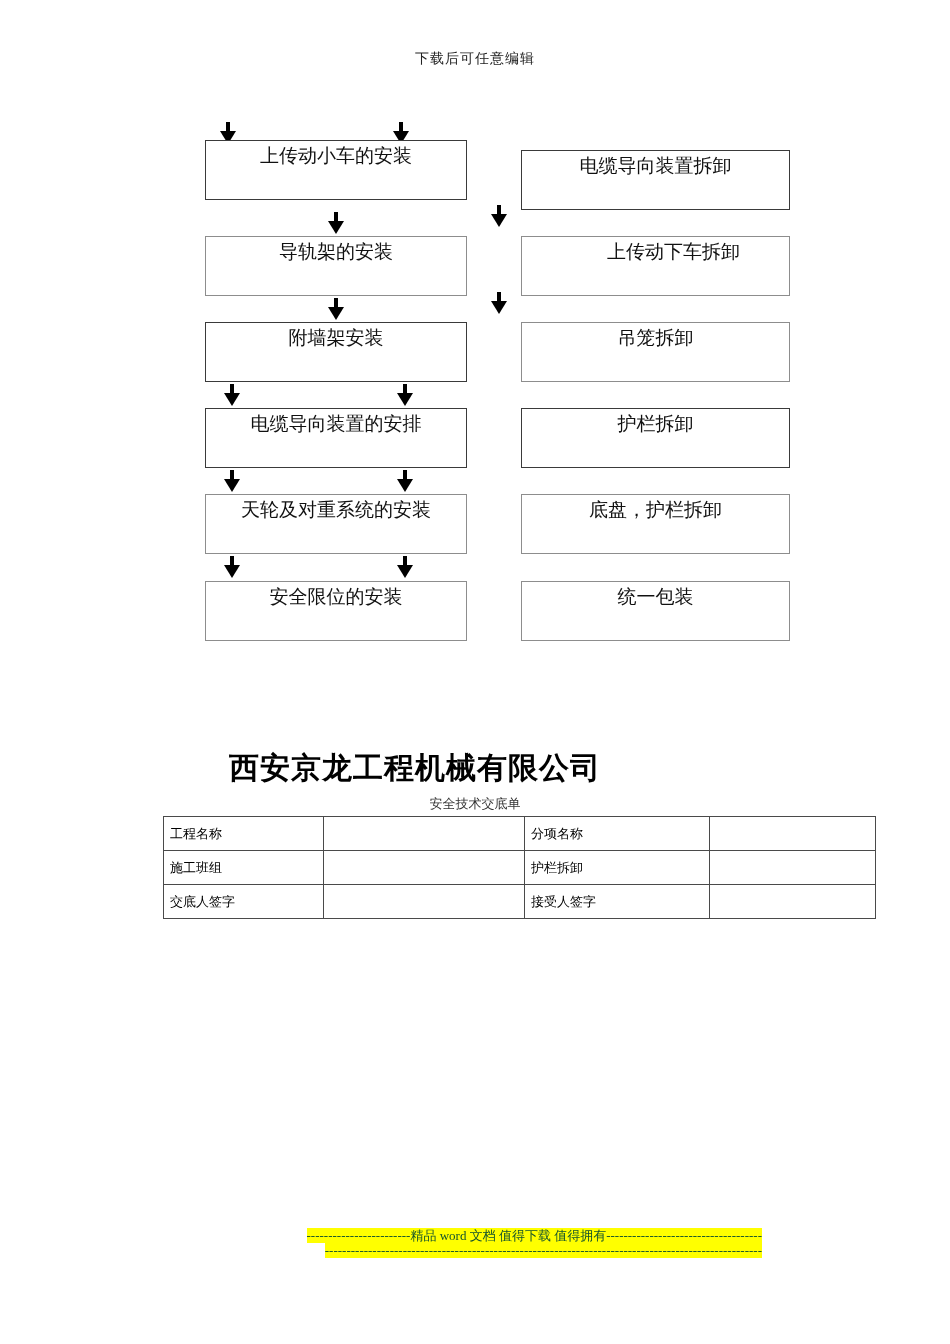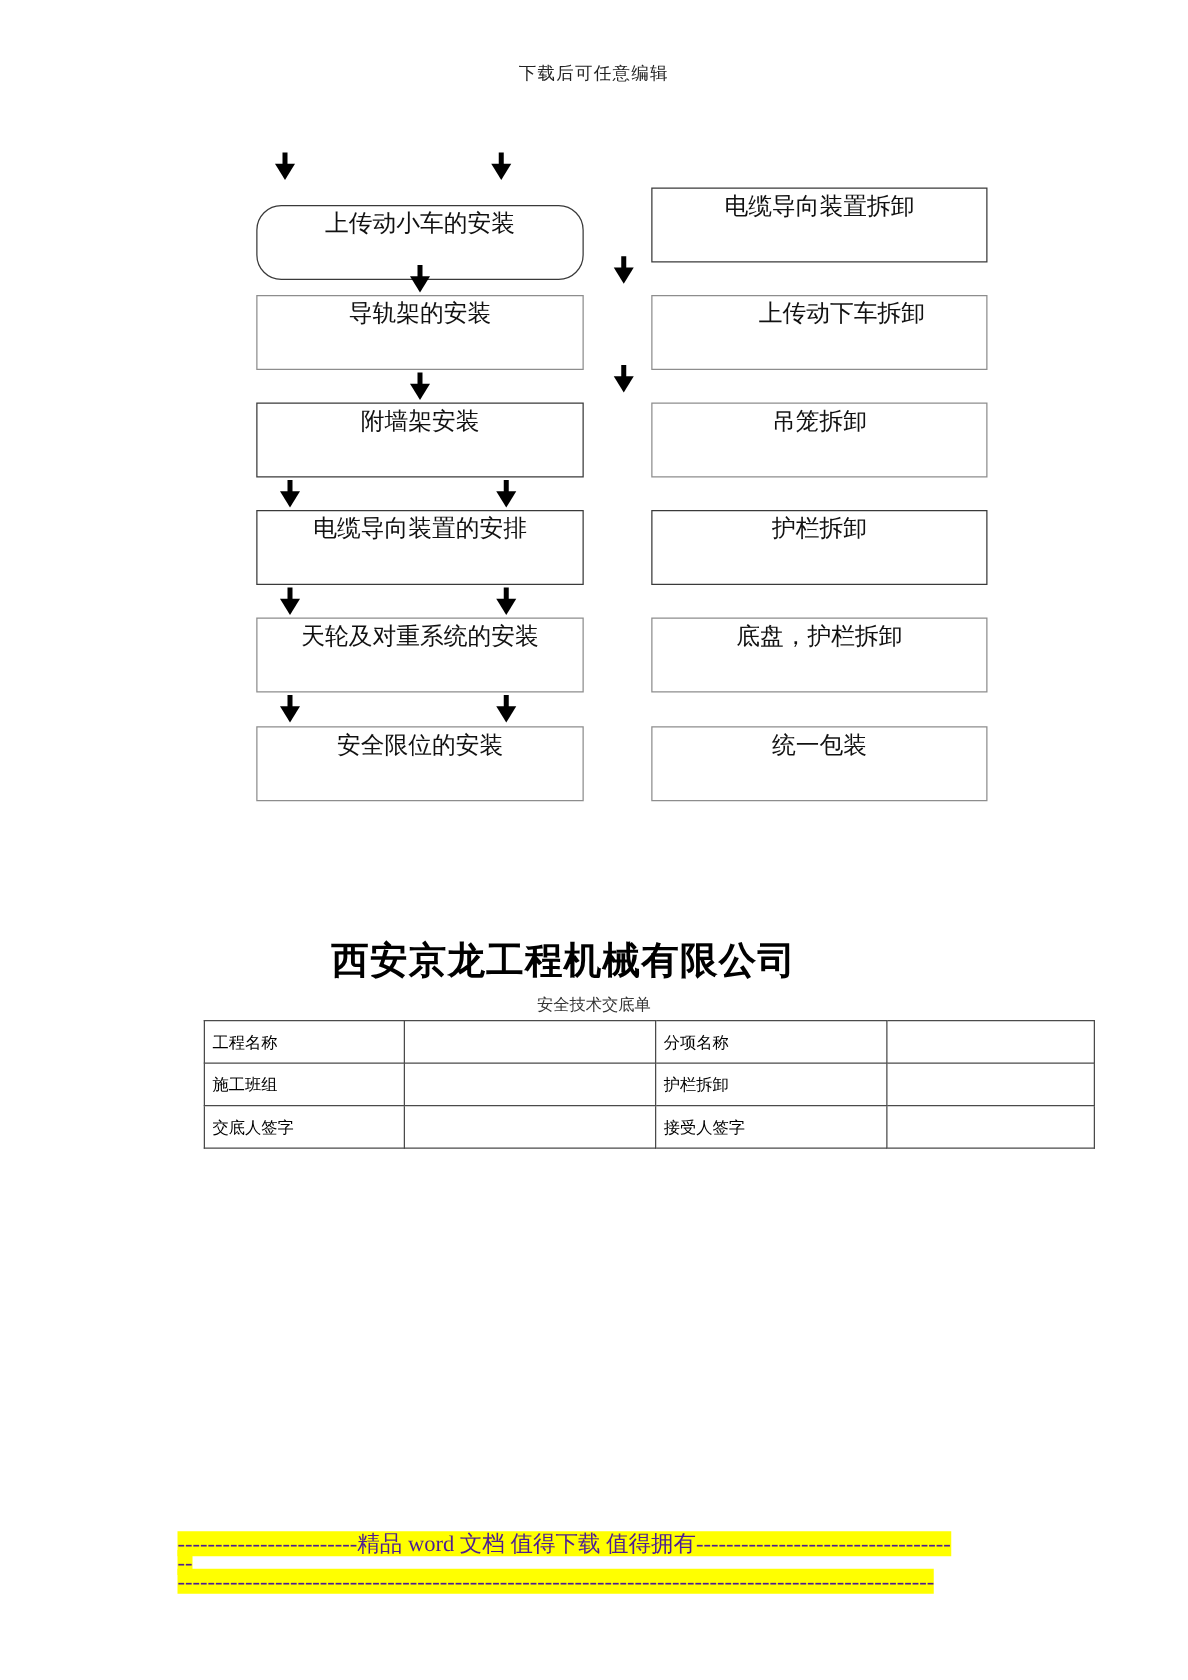--- a/index.html
+++ b/index.html
@@ -94,21 +94,20 @@
     position: absolute;
     left: 0;
     top: 748px;
     width: 830px;
     text-align: center;
     font-family: "Liberation Sans", "DejaVu Sans", sans-serif;
     font-size: 30px;
     font-weight: bold;
     letter-spacing: 1px;
     color: #000;
-    padding-left: 36px;
   }
   .form-subtitle {
     position: absolute;
     left: 0;
     top: 795px;
     width: 950px;
     text-align: center;
     font-size: 13px;
     color: #333;
   }
@@ -136,24 +135,25 @@
   .cw2 { width: 188px; }
   .cw3 { width: 172px; }
   .cw4 { width: 153px; }
 
   
   .footer-promo {
     position: absolute;
     left: 142px;
     top: 1228px;
     width: 620px;
-    font-size: 18px;
+    font-size: 13px;
     line-height: 15px;
-    color: #4c1d95;
+    color: #14532d;
     word-break: break-all;
+    text-align: right;
   }
   .footer-promo .hl {
     background: #ffff00;
     display: inline;
   }
 </style>
 </head>
 <body>
 
 <div class="page-header">下载后可任意编辑</div>
@@ -164,21 +164,21 @@
 
     <div class="arrow" style="left:15px;  top:122px;">
         <span class="stem"></span>
         <span class="head"></span>
       </div>
     <div class="arrow" style="left:188px; top:122px;">
         <span class="stem"></span>
         <span class="head"></span>
       </div>
 
-    <div class="node" style="top:164px;border-radius:20px;">
+    <div class="node" style="top:140px;">
       <span class="node-label">上传动小车的安装</span>
     </div>
 
     <div class="arrow" style="left:123px; top:212px;">
         <span class="stem"></span>
         <span class="head"></span>
       </div>
 
     <div class="node gray" style="top:236px;">
       <span class="node-label">导轨架的安装</span>

